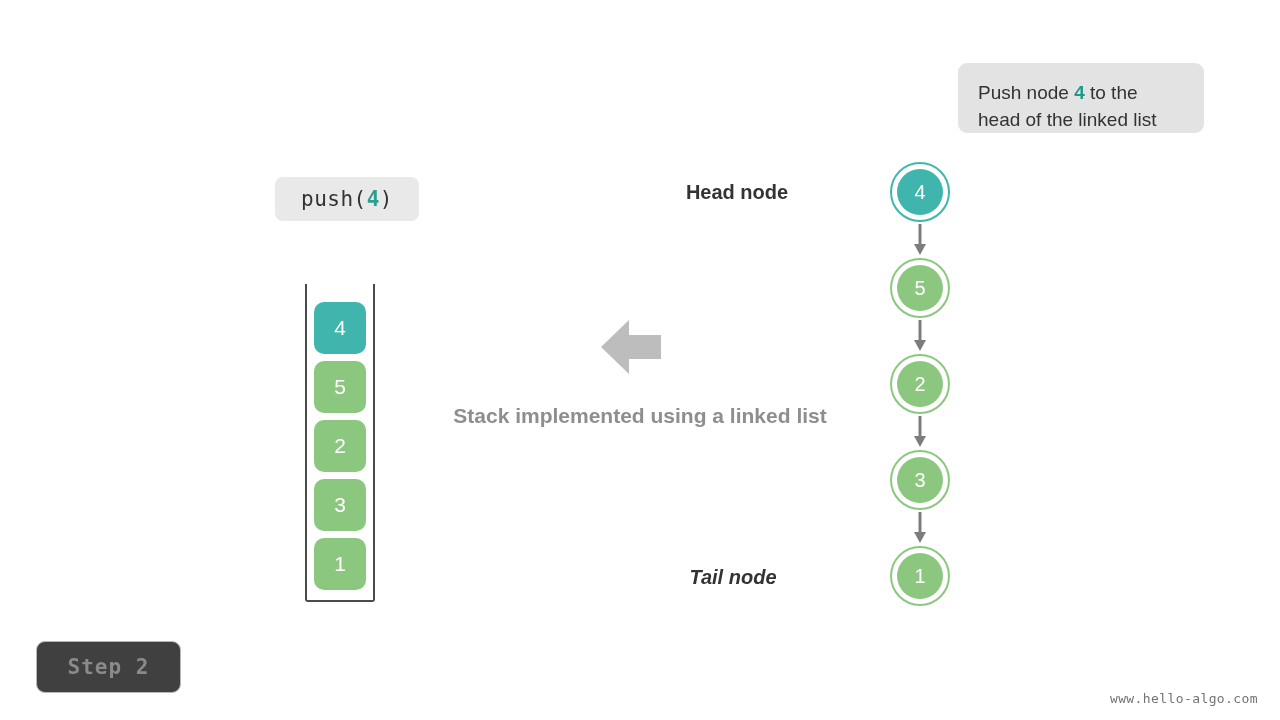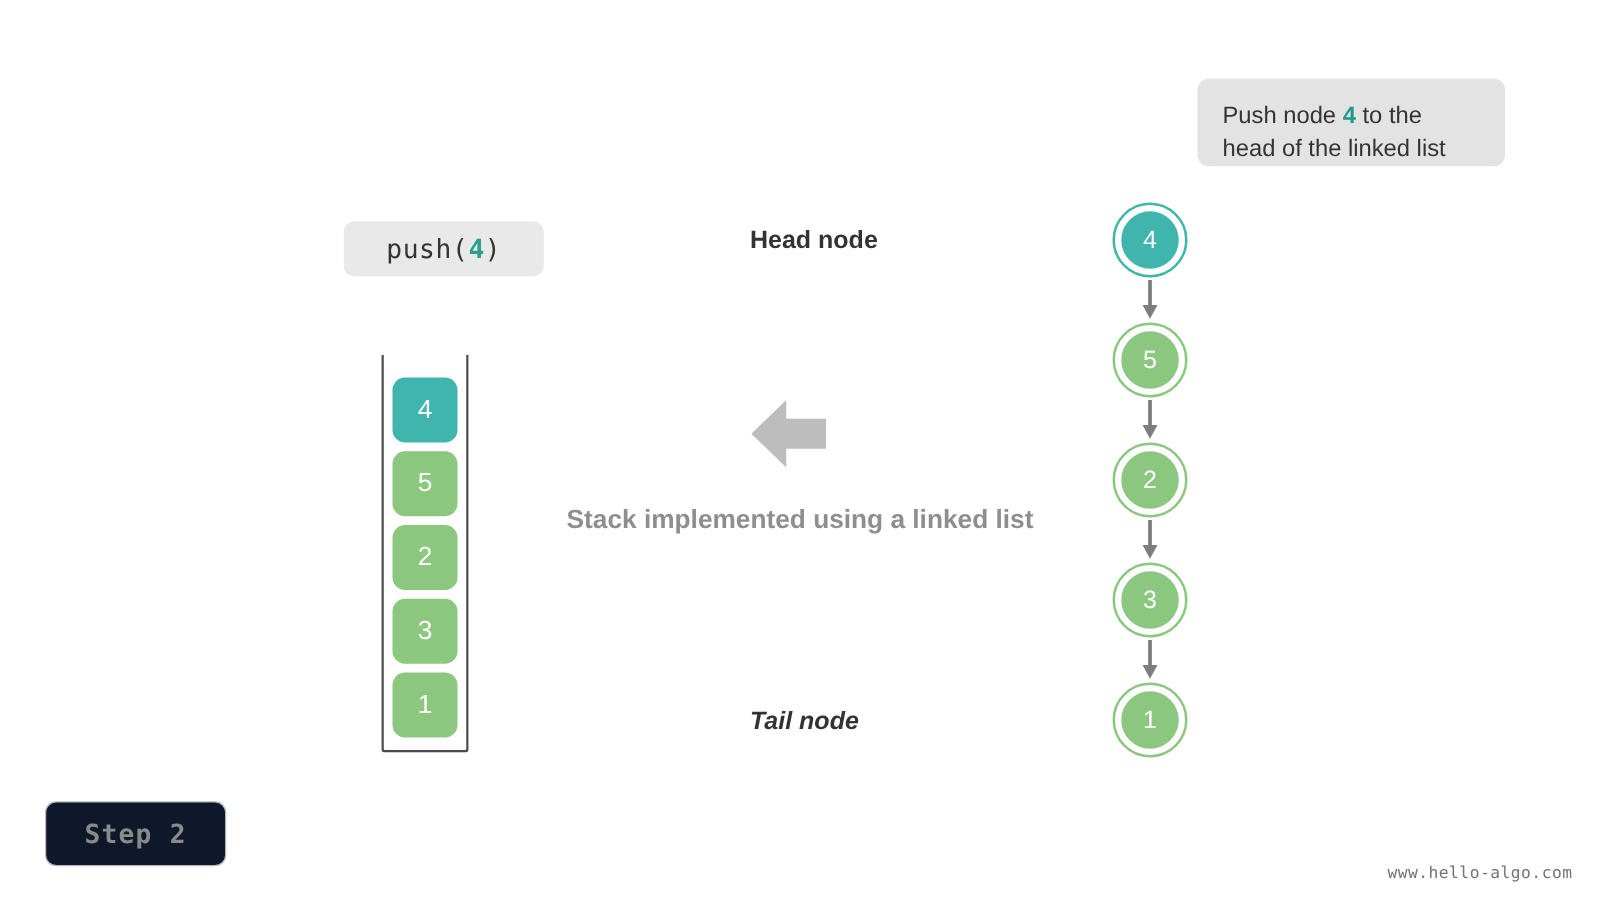--- a/index.html
+++ b/index.html
@@ -33,21 +33,21 @@
   .callout .hl {
     color: #1f9a8a;
     font-weight: bold;
   }
 
   
   .op-label {
     position: absolute;
     left: 275px;
     top: 177px;
-    width: 160px;
+    width: 144px;
     height: 44px;
     background: #e9e9e9;
     border-radius: 8px;
     display: flex;
     align-items: center;
     justify-content: center;
     font-family: "DejaVu Sans Mono", monospace;
     font-size: 21px;
     color: #333333;
     letter-spacing: 0.5px;
@@ -171,34 +171,34 @@
     width: 12px;
     height: 32px;
   }
 
   .side-label {
     position: absolute;
     font-size: 20px;
     font-weight: bold;
     color: #333333;
     white-space: nowrap;
-    text-align: left;
+    text-align: center;
   }
   .label-head { left: 600px; top: 181px; width: 274px; }
   .label-tail { left: 600px; top: 566px; width: 266px; font-style: italic; }
 
   
   .step-badge {
     position: absolute;
     left: 36px;
     top: 641px;
     width: 145px;
     height: 52px;
     box-sizing: border-box;
-    background: #0f172a;
+    background: #404040;
     border: 1.5px solid #b8b8b8;
     border-radius: 9px;
     display: flex;
     align-items: center;
     justify-content: center;
     font-family: "DejaVu Sans Mono", monospace;
     font-size: 21px;
     font-weight: bold;
     color: #8a8a8a;
     letter-spacing: 1px;

